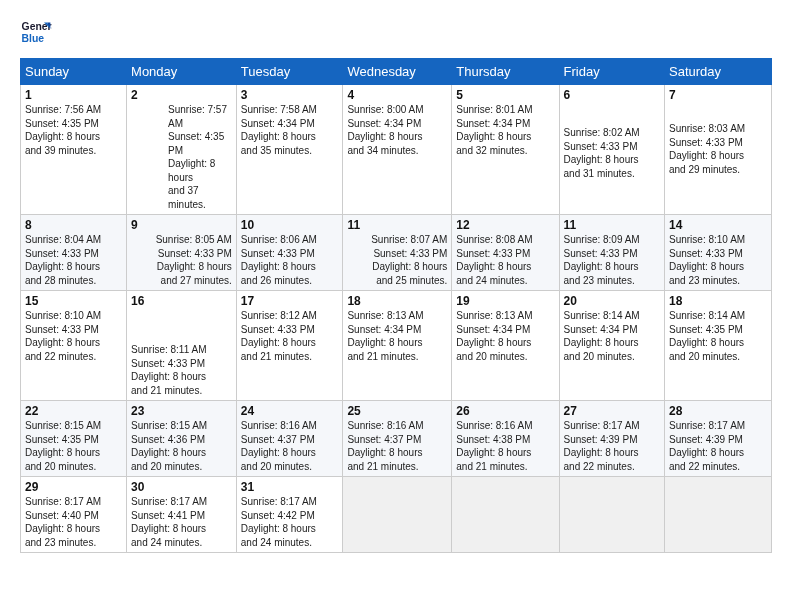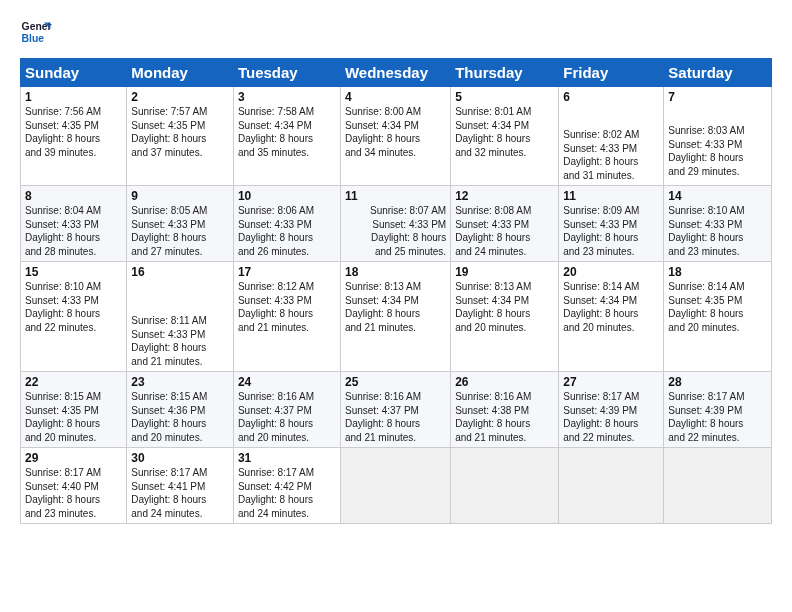--- a/index.html
+++ b/index.html
@@ -46,22 +46,22 @@
     .calendar {
       width: 100%;
       border-collapse: collapse;
       font-size: 10px;
     }
     .calendar th {
       background: #1565c0;
       color: #fff;
       padding: 5px 4px;
       text-align: left;
-      font-size: 15px;
-      font-weight: bold;
+      font-size: 13px;
+      font-weight: normal;
       border: 1px solid #1565c0;
     }
     .calendar td {
       vertical-align: top;
       border: 1px solid #ccc;
       padding: 3px 4px;
       width: 113px;
       min-height: 70px;
       background: #fff;
     }
@@ -119,21 +119,21 @@
     <tr>
           <td>
             <span class="day-num">1</span>
             <div class="day-info" style="white-space: pre-line;">Sunrise: 7:56 AM
 Sunset: 4:35 PM
 Daylight: 8 hours
 and 39 minutes.</div>
           </td>
           <td>
             <span class="day-num">2</span>
-            <div class="day-info" style="white-space: pre-line;">Sunrise: 7:57 AM
+            <div class="day-info" style="white-space: pre-line; margin-left: 37px;">Sunrise: 7:57 AM
 Sunset: 4:35 PM
 Daylight: 8 hours
 and 37 minutes.</div>
           </td>
           <td>
             <span class="day-num">3</span>
             <div class="day-info" style="white-space: pre-line;">Sunrise: 7:58 AM
 Sunset: 4:34 PM
 Daylight: 8 hours
 and 35 minutes.</div>
@@ -170,21 +170,21 @@
         <tr>
           <td>
             <span class="day-num">8</span>
             <div class="day-info" style="white-space: pre-line;">Sunrise: 8:04 AM
 Sunset: 4:33 PM
 Daylight: 8 hours
 and 28 minutes.</div>
           </td>
           <td>
             <span class="day-num">9</span>
-            <div class="day-info" style="white-space: pre-line;">Sunrise: 8:05 AM
+            <div class="day-info" style="white-space: pre-line; text-align: right;">Sunrise: 8:05 AM
 Sunset: 4:33 PM
 Daylight: 8 hours
 and 27 minutes.</div>
           </td>
           <td>
             <span class="day-num">10</span>
             <div class="day-info" style="white-space: pre-line;">Sunrise: 8:06 AM
 Sunset: 4:33 PM
 Daylight: 8 hours
 and 26 minutes.</div>

